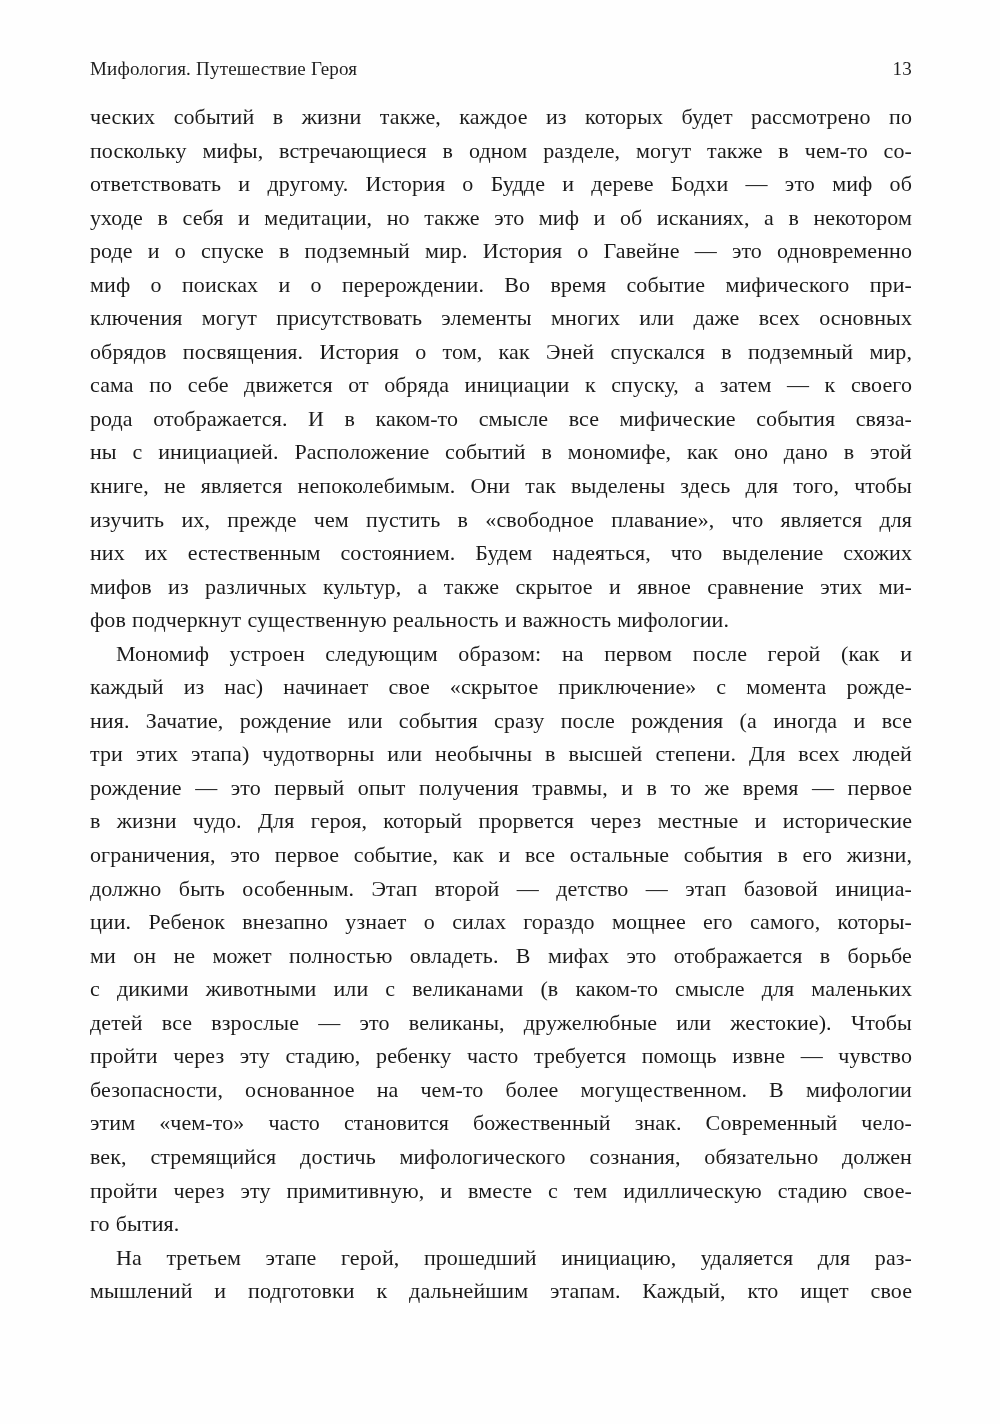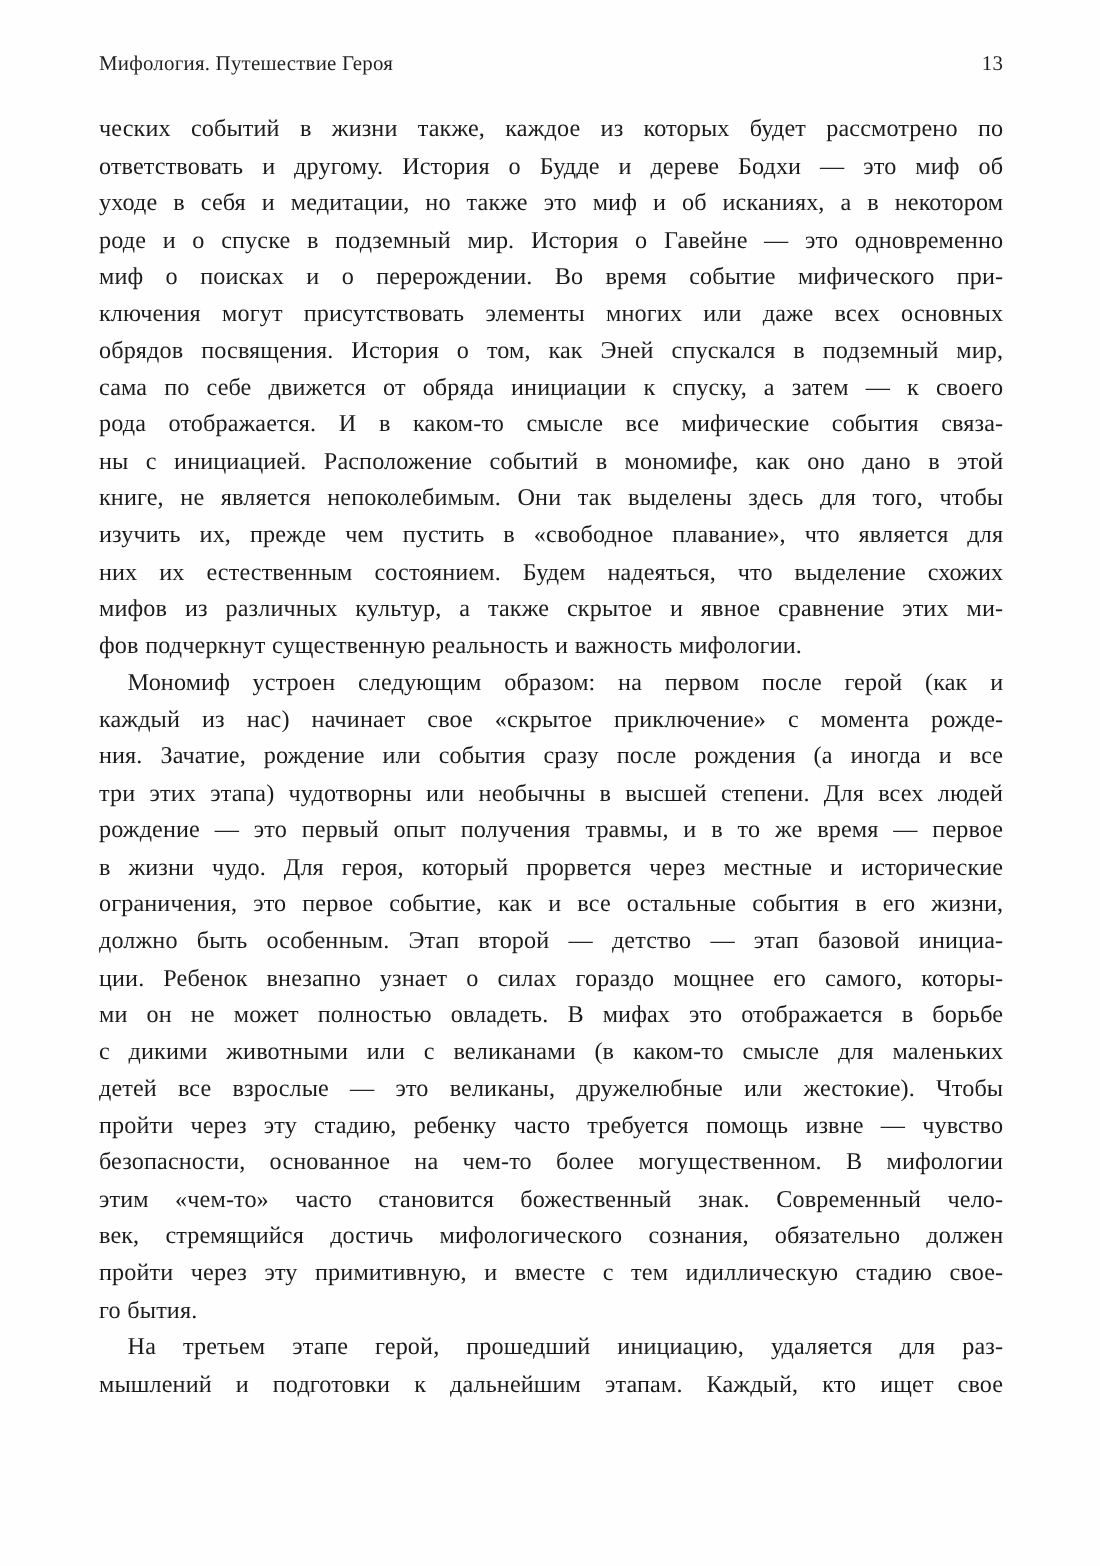--- a/index.html
+++ b/index.html
@@ -11,35 +11,36 @@
     position: relative;
     width: 1000px;
     height: 1424px;
     background: #fefefe;
     color: #1b1b1b;
     font-family: "Liberation Serif", "DejaVu Serif", serif;
     overflow: hidden;
   }
   .page-header {
     position: absolute;
-    top: 48px;
+    top: 28px;
     left: 90px;
     width: 822px;
     display: flex;
     justify-content: space-between;
     align-items: baseline;
     font-size: 19px;
     letter-spacing: 0.2px;
     color: #1f1f1f;
   }
   .running-title {
     white-space: nowrap;
   }
   .page-number {
     white-space: nowrap;
+    margin-top: 30px;
   }
   .body-text {
     position: absolute;
     top: 100px;
     left: 90px;
     width: 822px;
   }
   .paragraph {
     margin: 0;
     padding: 0;
@@ -67,20 +68,21 @@
 <body>
 
 <div class="page">
   <div class="page-header">
     <span class="running-title">Мифология. Путешествие Героя</span>
     <span class="page-number">13</span>
   </div>
   <div class="body-text" id="body-text">
       <div class="paragraph">
         <div class="line">ческих событий в жизни также, каждое из которых будет рассмотрено по</div>
+        <div class="line">поскольку мифы, встречающиеся в одном разделе, могут также в чем-то со-</div>
         <div class="line">ответствовать и другому. История о Будде и дереве Бодхи — это миф об</div>
         <div class="line">уходе в себя и медитации, но также это миф и об исканиях, а в некотором</div>
         <div class="line">роде и о спуске в подземный мир. История о Гавейне — это одновременно</div>
         <div class="line">миф о поисках и о перерождении. Во время событие мифического при-</div>
         <div class="line">ключения могут присутствовать элементы многих или даже всех основных</div>
         <div class="line">обрядов посвящения. История о том, как Эней спускался в подземный мир,</div>
         <div class="line">сама по себе движется от обряда инициации к спуску, а затем — к своего</div>
         <div class="line">рода отображается. И в каком-то смысле все мифические события связа-</div>
         <div class="line">ны с инициацией. Расположение событий в мономифе, как оно дано в этой</div>
         <div class="line">книге, не является непоколебимым. Они так выделены здесь для того, чтобы</div>

